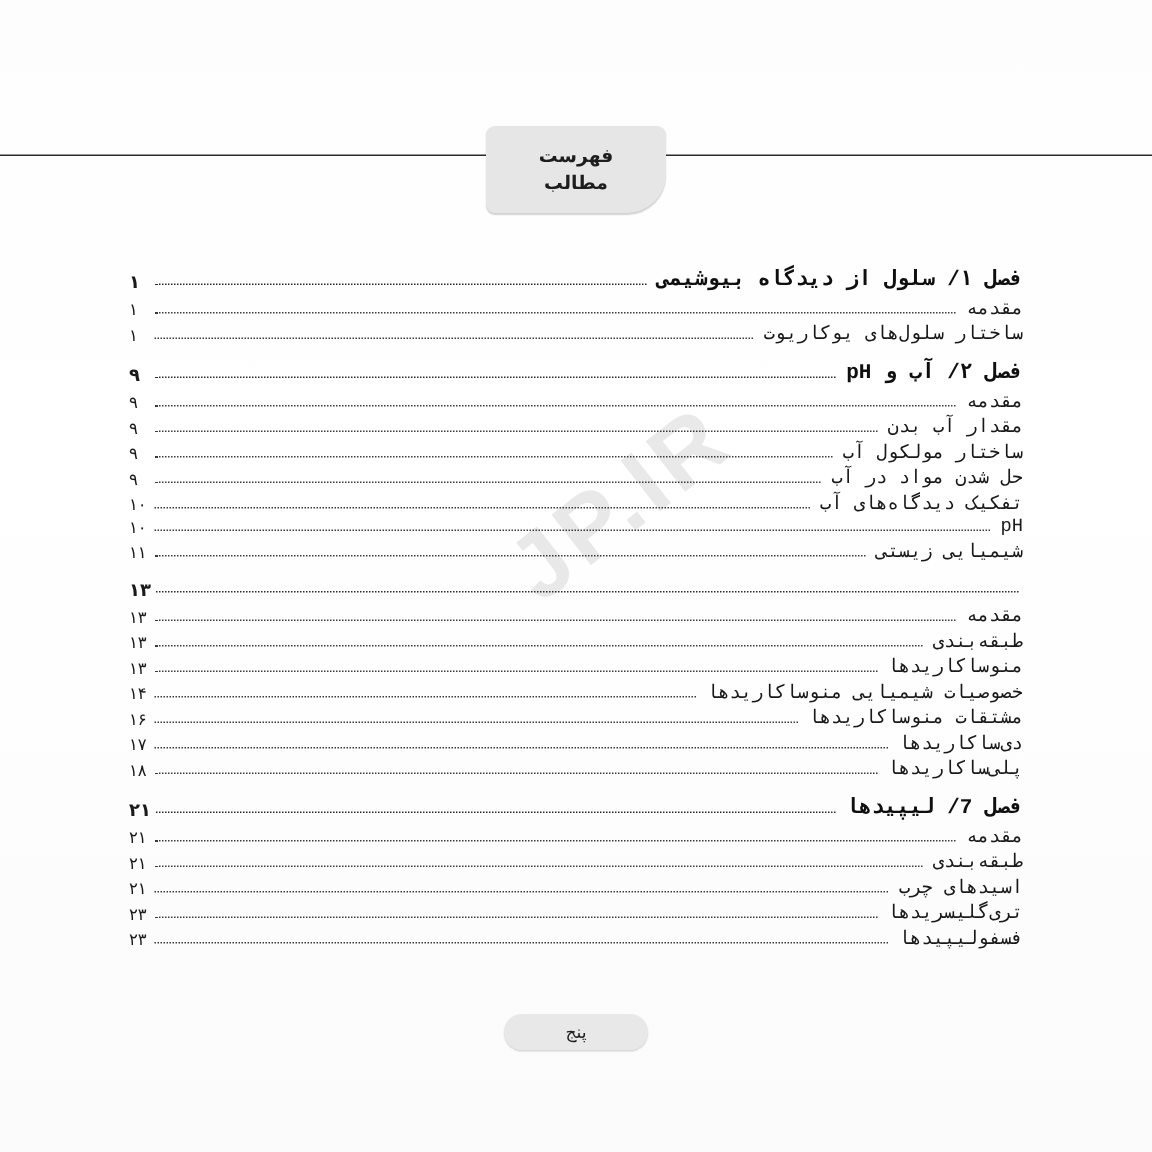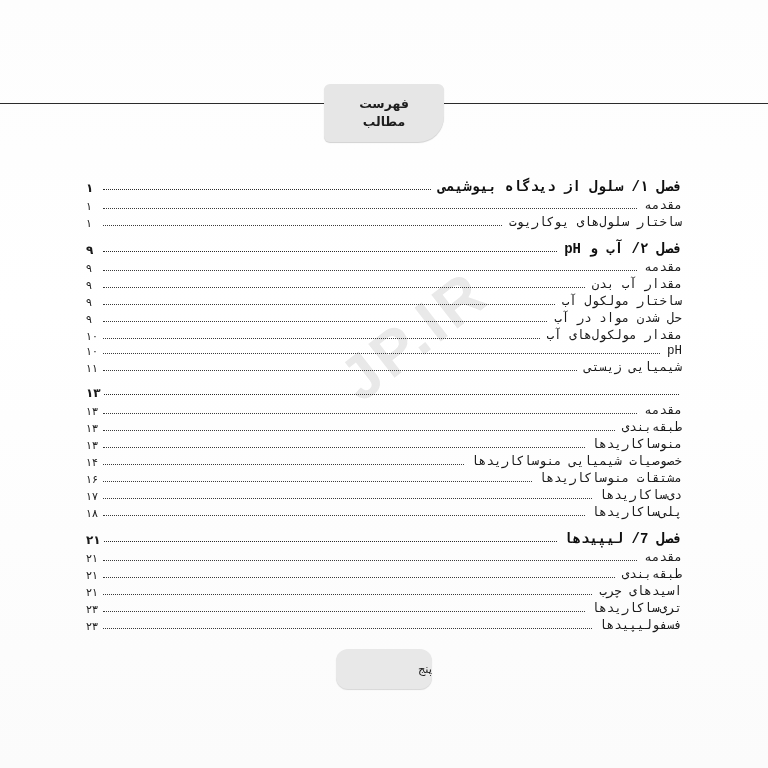--- a/index.html
+++ b/index.html
@@ -144,30 +144,30 @@
   .row.entry .title {
     padding-right: 0;
   }
   .row.entry .leader {
     margin-bottom: 4px;
   }
 
   
   .footer-tab {
     position: absolute;
-    bottom: 79px;
+    bottom: 68px;
     left: 50%;
     transform: translateX(-50%);
     width: 96px;
-    height: 40px;
+    height: 24px;
     background: #e8e8e8;
     border-radius: 12px;
     display: flex;
     align-items: center;
-    justify-content: flex-start;
+    justify-content: center;
     box-shadow: 0 1px 1px rgba(0,0,0,0.15);
   }
   .footer-tab span {
     font-size: 11.5px;
     color: #1d1d1d;
   }
 </style>
 </head>
 <body>
 
@@ -221,21 +221,21 @@
           <div class="title">ساختار مولکول آب</div>
           <div class="leader"></div>
           <div class="pageno">۹</div>
         </div>
         <div class="row entry">
           <div class="title">حل شدن مواد در آب</div>
           <div class="leader"></div>
           <div class="pageno">۹</div>
         </div>
         <div class="row entry">
-          <div class="title">مقدار مولکول‌های آب</div>
+          <div class="title">تفکیک دیدگاه‌های آب</div>
           <div class="leader"></div>
           <div class="pageno">۱۰</div>
         </div>
         <div class="row entry">
           <div class="title">pH</div>
           <div class="leader"></div>
           <div class="pageno">۱۰</div>
         </div>
         <div class="row entry">
           <div class="title">شیمیایی زیستی</div>
@@ -301,21 +301,21 @@
           <div class="title">طبقه‌بندی</div>
           <div class="leader"></div>
           <div class="pageno">۲۱</div>
         </div>
         <div class="row entry">
           <div class="title">اسیدهای چرب</div>
           <div class="leader"></div>
           <div class="pageno">۲۱</div>
         </div>
         <div class="row entry">
-          <div class="title">تری‌ساکاریدها</div>
+          <div class="title">تری‌گلیسریدها</div>
           <div class="leader"></div>
           <div class="pageno">۲۳</div>
         </div>
         <div class="row entry">
           <div class="title">فسفولیپیدها</div>
           <div class="leader"></div>
           <div class="pageno">۲۳</div>
         </div>
       </div>
     </div>

